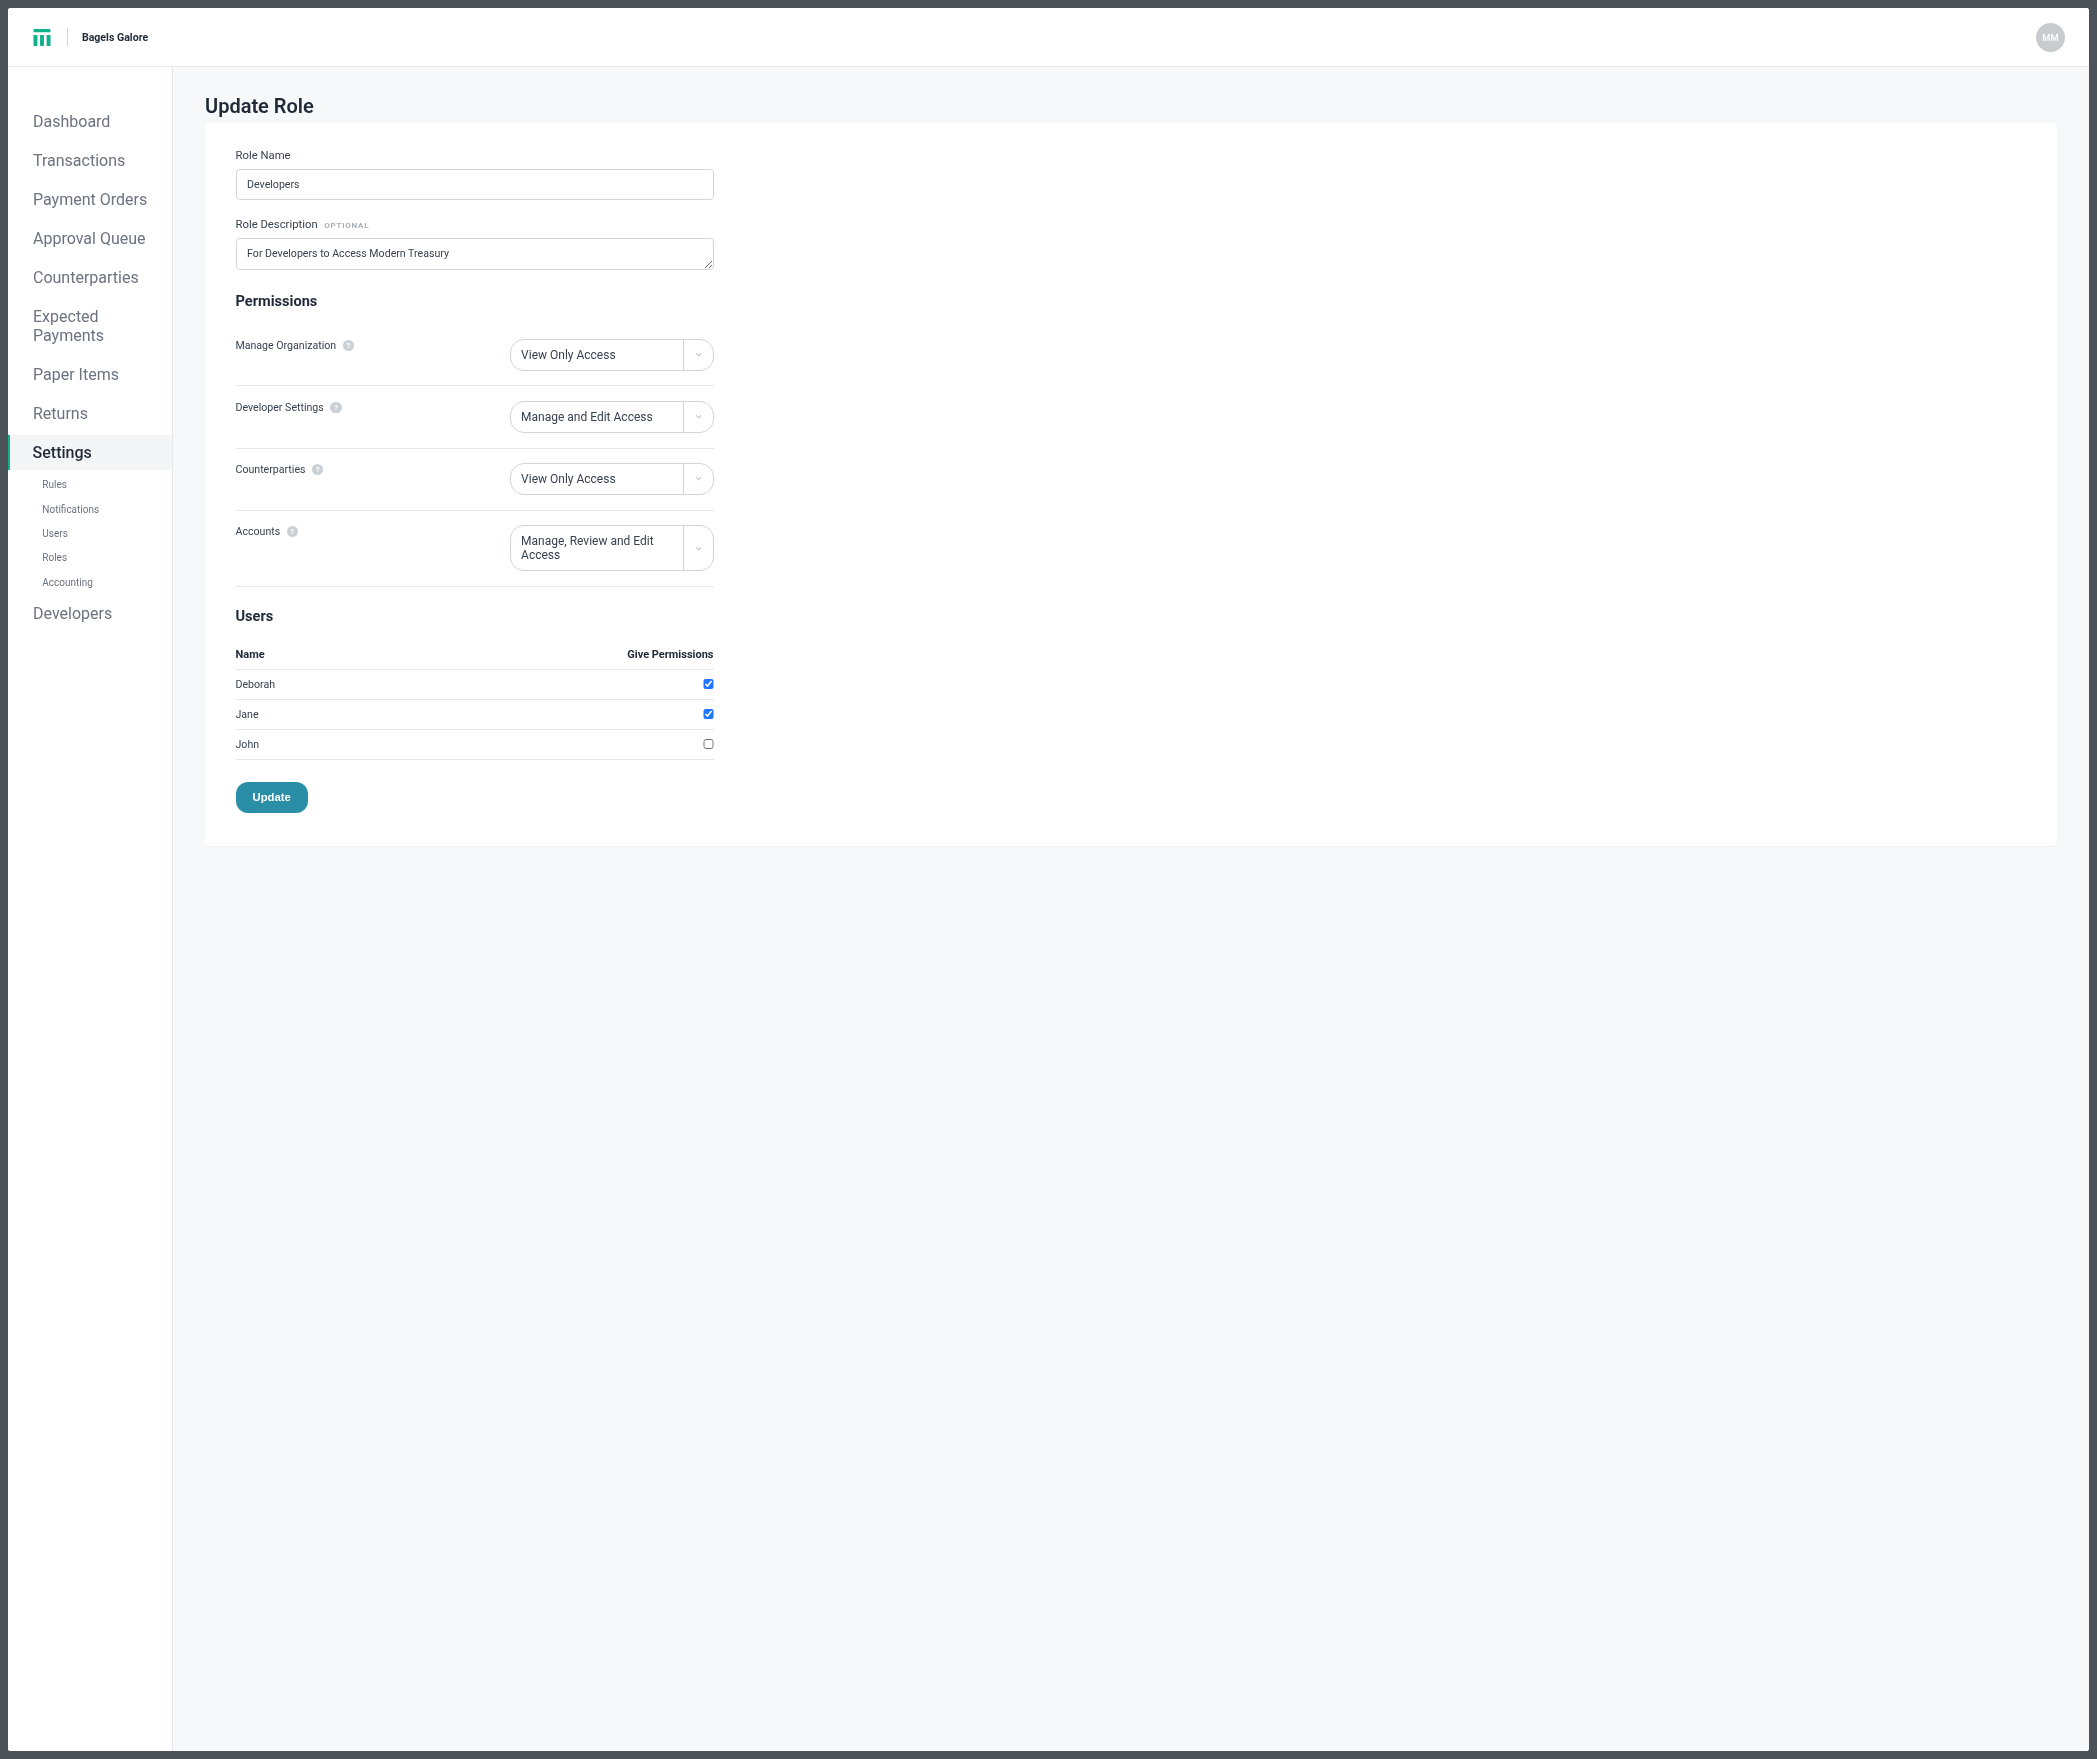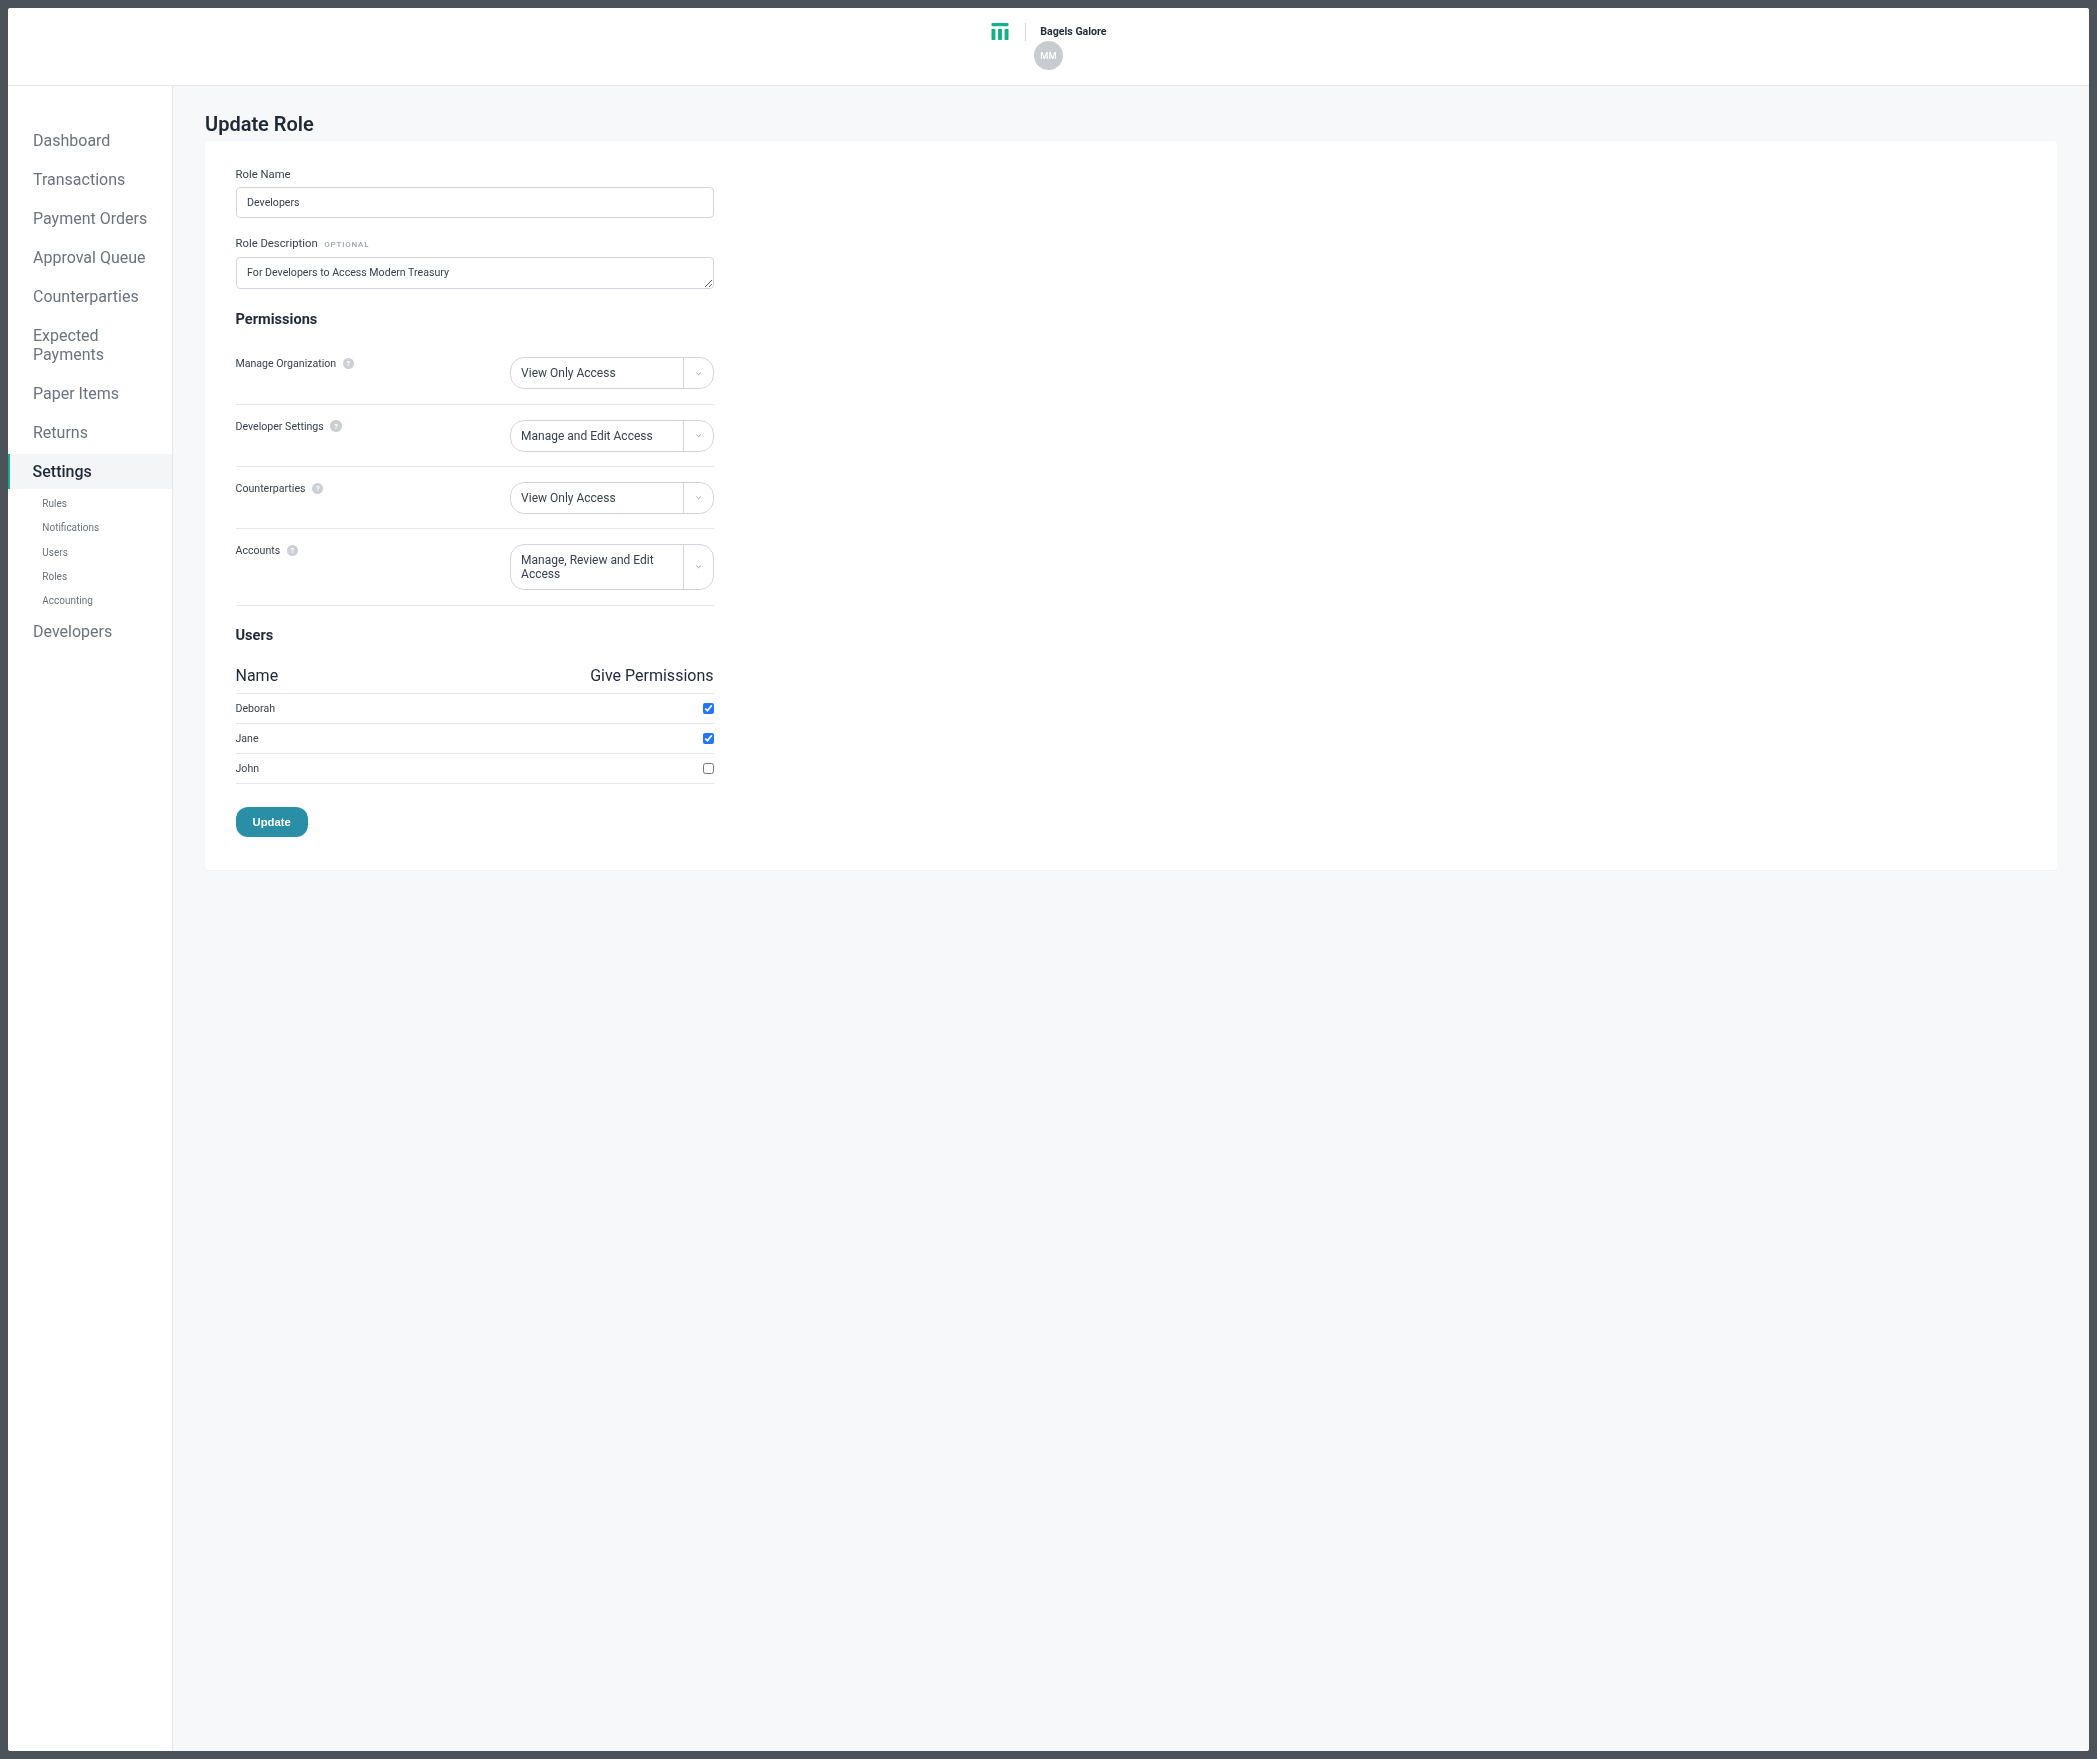--- a/index.html
+++ b/index.html
@@ -11,25 +11,23 @@
     .app-frame {
       background: #fff;
       border-radius: 2.7px;
       overflow: hidden;
       min-height: calc(100vh - 16px);
       display: flex;
       flex-direction: column;
     }
     .topbar {
       display: flex;
-      align-items: center;
       padding: 14.6px 24px;
       border-bottom: 0.7px solid #e5e7eb;
       background: #fff;
-      flex-direction: column;
     }
     .logo {
       display: flex;
       align-items: center;
       gap: 14.6px;
     }
     .logo-icon {
       width: 20px;
       height: 17px;
     }
@@ -206,23 +204,23 @@
       margin-top: 5.3px;
     }
     .users-header, .users-row {
       display: flex;
       justify-content: space-between;
       align-items: center;
       padding: 8px 0;
       border-bottom: 0.7px solid #e5e7eb;
     }
     .users-header {
-      font-size: 16px;
-      color: #1f2937;
-      font-weight: 400;
+      font-size: 11px;
+      color: #1f2937;
+      font-weight: 700;
     }
     .users-row {
       font-size: 10.6px;
       color: #374151;
     }
     .checkbox {
       width: 10.6px;
       height: 10.6px;
       accent-color: #2175ff;
       cursor: pointer;

